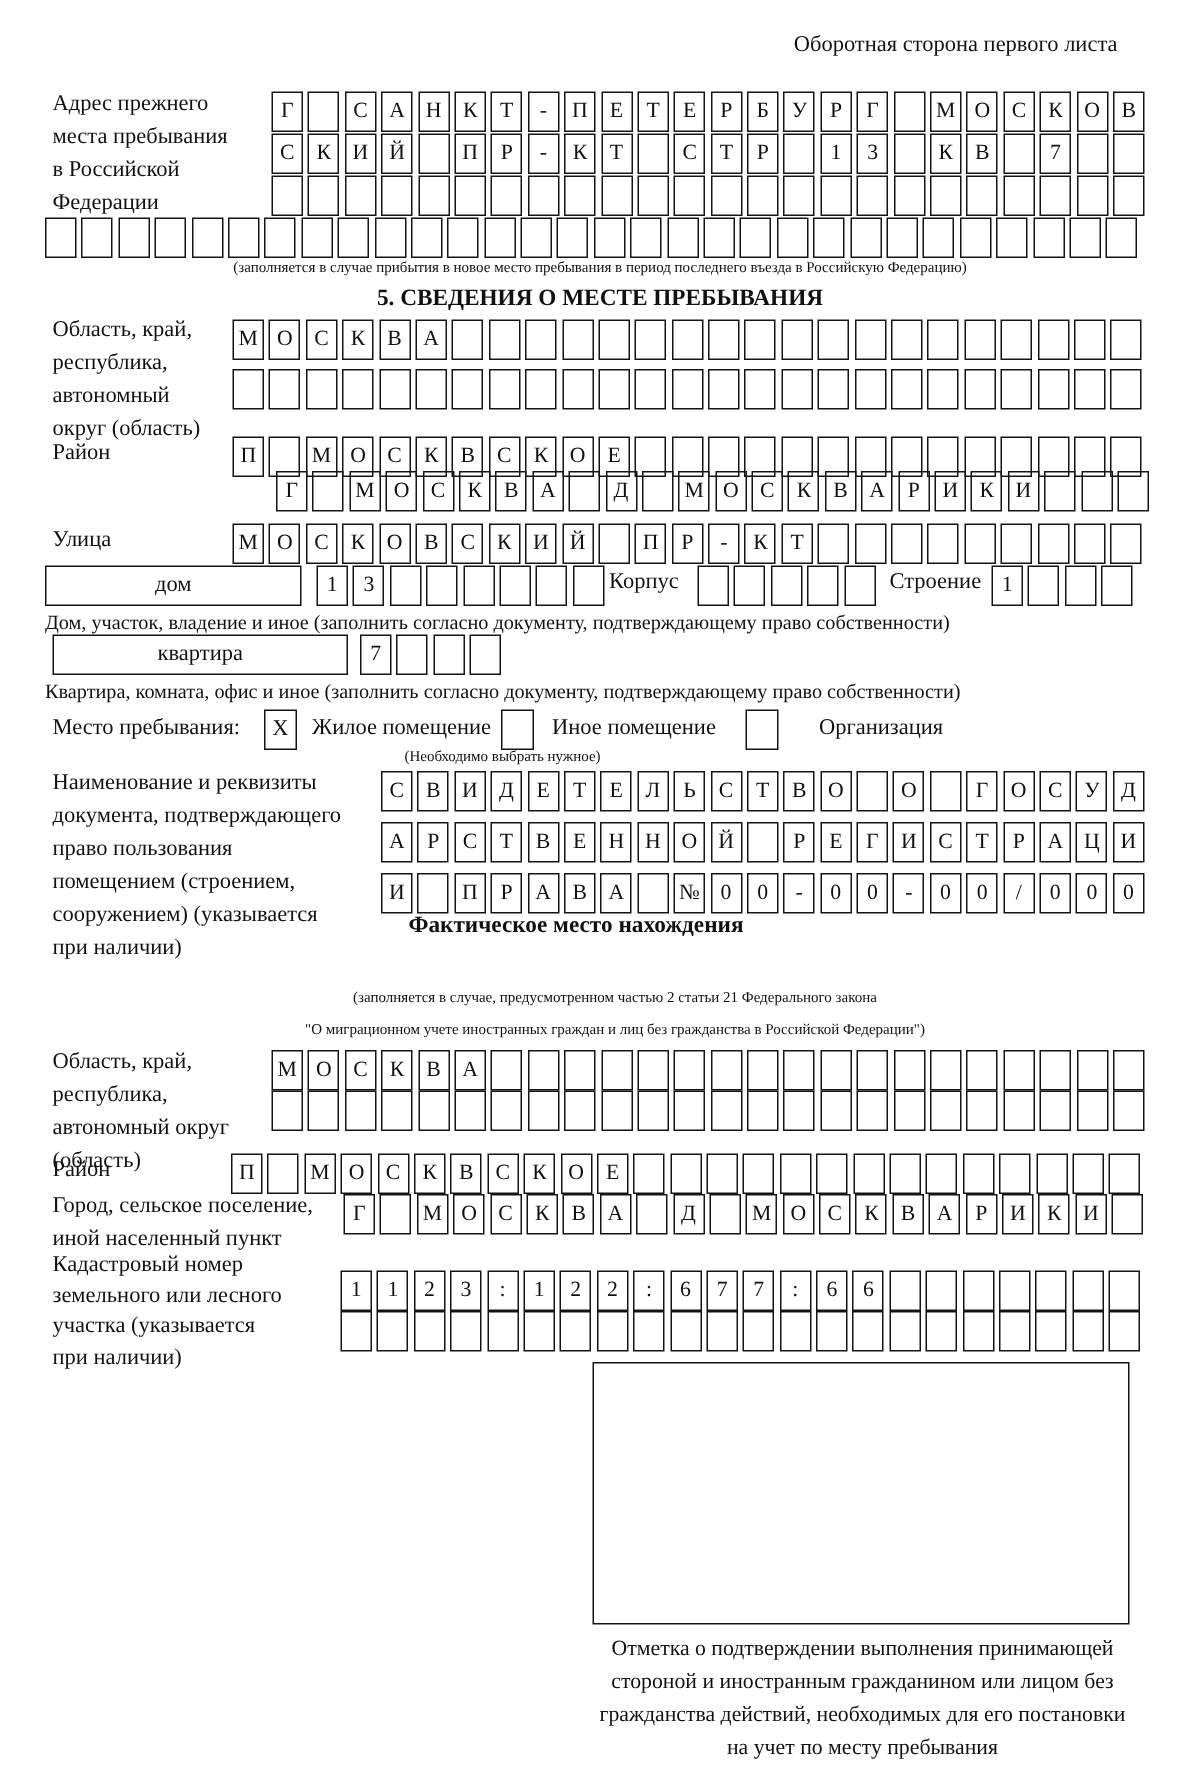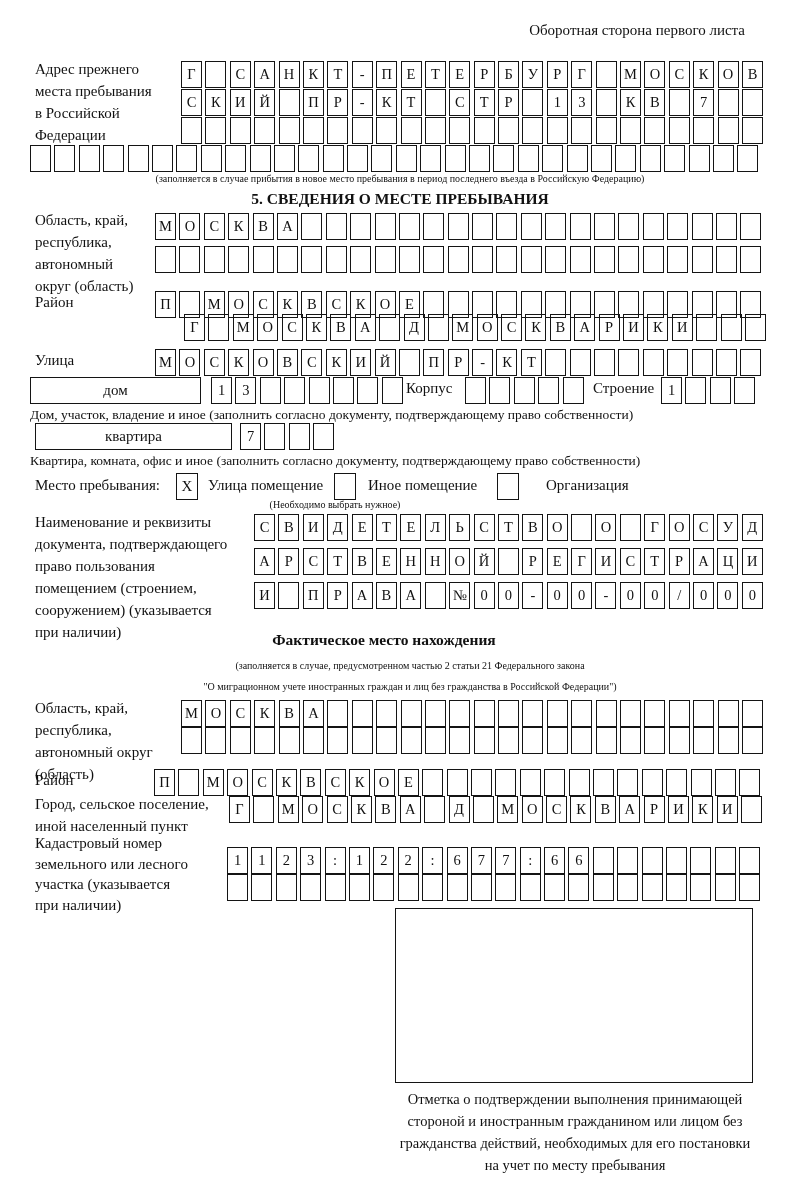--- a/index.html
+++ b/index.html
@@ -324,21 +324,21 @@
   <div class="cellrow" style="left:240px;top:423px">
       <span class="cell">7</span>
       <span class="cell"></span>
       <span class="cell"></span>
       <span class="cell"></span>
     </div>
   <div class="noteL" style="left:30px;top:453px">Квартира, комната, офис и иное (заполнить согласно документу, подтверждающему право собственности)</div>
 
   <div class="txt" style="left:35px;top:477px">Место пребывания:</div>
   <div class="ckbox" style="left:176px;top:473px">X</div>
-  <div class="txt" style="left:208px;top:477px">Улица помещение</div>
+  <div class="txt" style="left:208px;top:477px">Жилое помещение</div>
   <div class="ckbox" style="left:334px;top:473px"></div>
   <div class="txt" style="left:368px;top:477px">Иное помещение</div>
   <div class="ckbox" style="left:497px;top:473px"></div>
   <div class="txt" style="left:546px;top:477px">Организация</div>
   <div class="note" style="left:135px;top:499px;width:400px">(Необходимо выбрать нужное)</div>
 
   <div class="lbl" style="left:35px;top:511px">Наименование и реквизиты
 документа, подтверждающего
 право пользования
 помещением (строением,
@@ -407,21 +407,21 @@
       <span class="cell">0</span>
       <span class="cell">-</span>
       <span class="cell">0</span>
       <span class="cell">0</span>
       <span class="cell">/</span>
       <span class="cell">0</span>
       <span class="cell">0</span>
       <span class="cell">0</span>
     </div>
 
-  <div class="title" style="left:0;top:631px;width:768px">Фактическое место нахождения</div>
+  <div class="title" style="left:0;top:608px;width:768px">Фактическое место нахождения</div>
   <div class="note" style="left:30px;top:660px;width:760px">(заполняется в случае, предусмотренном частью 2 статьи 21 Федерального закона</div>
   <div class="note" style="left:30px;top:681px;width:760px">"О миграционном учете иностранных граждан и лиц без гражданства в Российской Федерации")</div>
 
   <div class="lbl" style="left:35px;top:697px">Область, край,
 республика,
 автономный округ
 (область)</div>
   <div class="cellrow" style="left:181px;top:700px">
       <span class="cell">М</span>
       <span class="cell">О</span>

